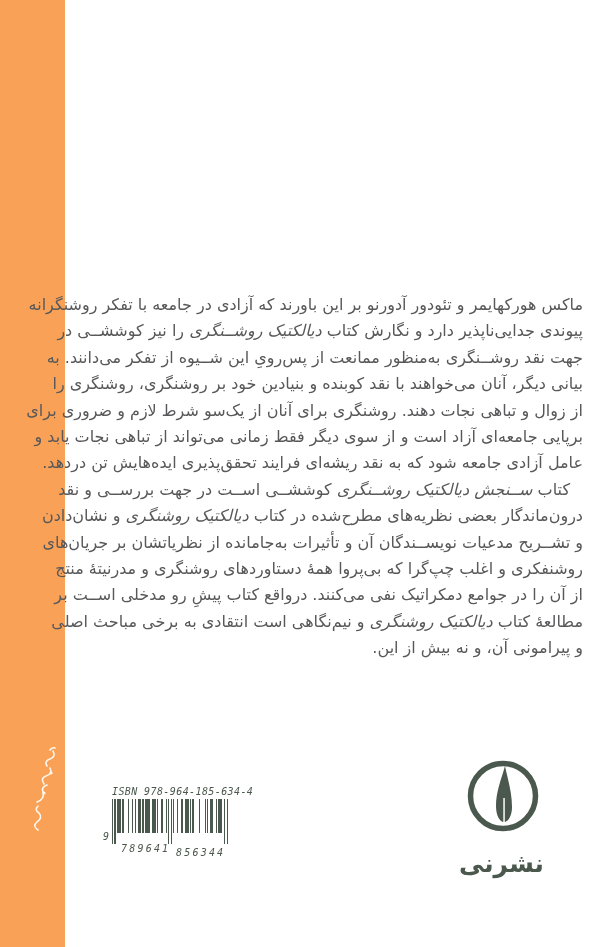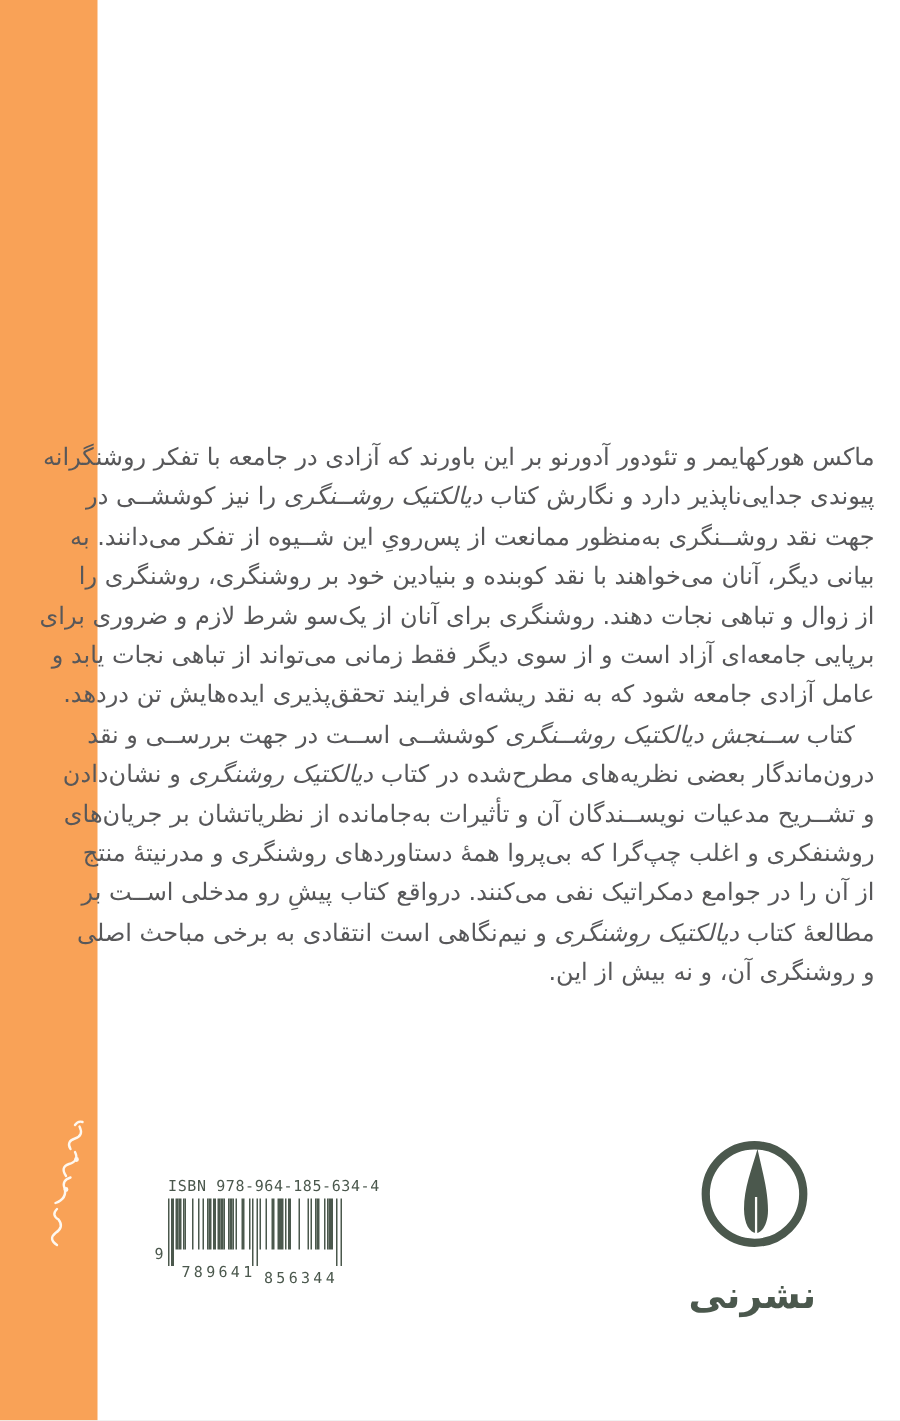--- a/index.html
+++ b/index.html
@@ -34,20 +34,21 @@
     white-space:nowrap;
     overflow:visible;
   }
   .line.last{text-align-last:right;-moz-text-align-last:right;}
   .line.indent{padding-right:13px;}
   .line i{font-style:italic;}
   
   .barcode{
     position:absolute;left:112px;top:786px;width:116px;
     color:var(--green,#4b584d);
+    font-style:italic;
   }
   .isbn-label{
     font-family:"DejaVu Sans Mono", monospace;
     font-size:10px;letter-spacing:.4px;
     text-align:center;white-space:nowrap;
     height:13px;line-height:12px;
   }
   .bars{display:flex;align-items:flex-start;height:48px;}
   .bars .m{width:1.22px;height:34px;}
   .bars .bar{background:var(--green,#4b584d);}
@@ -99,21 +100,21 @@
       <div class="line"><span>بیانی دیگر، آنان می‌خواهند با نقد کوبنده و بنیادین خود بر روشنگری، روشنگری را</span></div>
       <div class="line"><span>از زوال و تباهی نجات دهند. روشنگری برای آنان از یک‌سو شرط لازم و ضروری برای</span></div>
       <div class="line"><span>برپایی جامعه‌ای آزاد است و از سوی دیگر فقط زمانی می‌تواند از تباهی نجات یابد و</span></div>
       <div class="line last"><span>عامل آزادی جامعه شود که به نقد ریشه‌ای فرایند تحقق‌پذیری ایده‌هایش تن دردهد.</span></div>
       <div class="line indent"><span>کتاب </span><i>ســنجش دیالکتیک روشــنگری</i><span> کوششــی اســت در جهت بررســی و نقد</span></div>
       <div class="line"><span>درون‌ماندگار بعضی نظریه‌های مطرح‌شده در کتاب </span><i>دیالکتیک روشنگری</i><span> و نشان‌دادن</span></div>
       <div class="line"><span>و تشــریح مدعیات نویســندگان آن و تأثیرات به‌جامانده از نظریاتشان بر جریان‌های</span></div>
       <div class="line"><span>روشنفکری و اغلب چپ‌گرا که بی‌پروا همهٔ دستاوردهای روشنگری و مدرنیتهٔ منتج</span></div>
       <div class="line"><span>از آن را در جوامع دمکراتیک نفی می‌کنند. درواقع کتاب پیشِ رو مدخلی اســت بر</span></div>
       <div class="line"><span>مطالعهٔ کتاب </span><i>دیالکتیک روشنگری</i><span> و نیم‌نگاهی است انتقادی به برخی مباحث اصلی</span></div>
-      <div class="line last"><span>و روشنگری آن، و نه بیش از این.</span></div>
+      <div class="line last"><span>و پیرامونی آن، و نه بیش از این.</span></div>
     </div>
 
   <div class="barcode">
     <div class="isbn-label">ISBN 978-964-185-634-4</div>
     <div class="bars" id="bars">
         <div class="m bar tall"></div>
         <div class="m"></div>
         <div class="m bar tall"></div>
         <div class="m"></div>
         <div class="m bar"></div>

